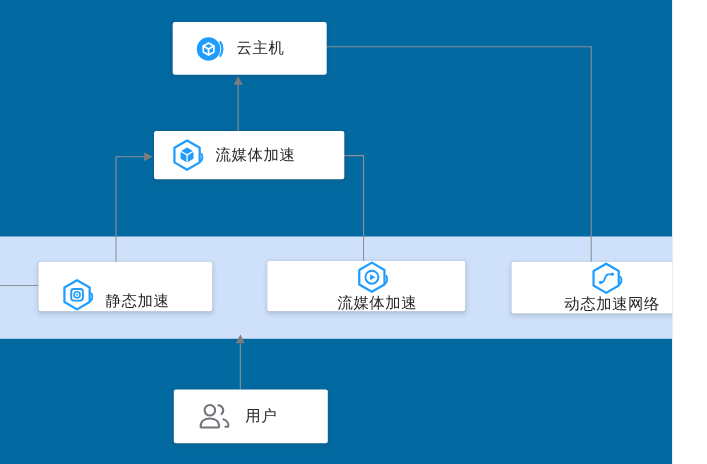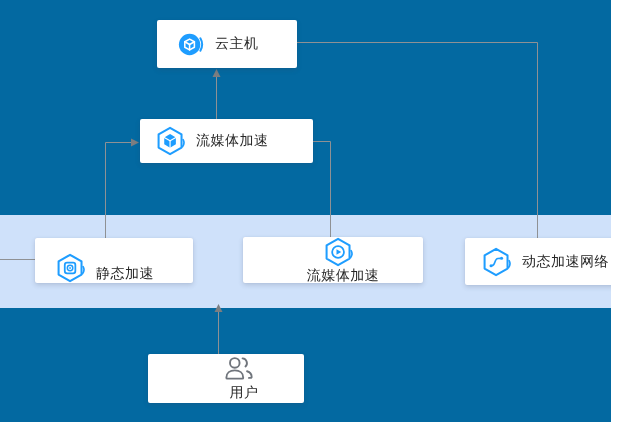--- a/index.html
+++ b/index.html
@@ -96,34 +96,34 @@
       <svg width="31" height="30" viewBox="0 0 35 34">
         <path d="M17 2 L30 9.5 V24.5 L17 32 L4 24.5 V9.5 Z" stroke="#1e9dff" stroke-width="2.3" fill="none" stroke-linejoin="round"></path>
         <path d="M31.8 15.5 c1.5 2.6 1.1 5.6 -0.7 7.9" stroke="#1e9dff" stroke-width="1.9" fill="none" stroke-linecap="round"></path>
         <circle cx="17" cy="17" r="6.7" stroke="#1e9dff" stroke-width="2" fill="none"></circle>
         <polygon points="15.2,13.9 20.6,17 15.2,20.1" fill="#1e9dff"></polygon>
       </svg>
     </span>
     <span class="label">流媒体加速</span>
   </div>
 
-  <div class="node" style="left:465px;top:238px;width:151px;height:47px;padding-left:16px;">
+  <div class="node" style="left:465px;top:238px;width:151px;height:47px;padding-left:16px;flex-direction:column;">
     <span class="icon" style="margin-right:10px;">
       <svg width="31" height="30" viewBox="0 0 35 34">
         <path d="M17 2 L30 9.5 V24.5 L17 32 L4 24.5 V9.5 Z" stroke="#1e9dff" stroke-width="2.3" fill="none" stroke-linejoin="round"></path>
         <path d="M31.8 15.5 c1.5 2.6 1.1 5.6 -0.7 7.9" stroke="#1e9dff" stroke-width="1.9" fill="none" stroke-linecap="round"></path>
         <path d="M12.2 21.2 c4.2 0.3 2.6 -8 6.8 -8.2 l3.3 -0.1" stroke="#1e9dff" stroke-width="1.9" fill="none" stroke-linecap="round"></path>
         <circle cx="11.3" cy="21.3" r="1.7" fill="#1e9dff"></circle>
         <circle cx="23.3" cy="12.8" r="1.7" fill="#1e9dff"></circle>
       </svg>
     </span>
     <span class="label">动态加速网络</span>
   </div>
 
-  <div class="node" style="left:148px;top:354px;width:120px;height:49px;padding-left:36px;flex-direction:column;">
+  <div class="node" style="left:158px;top:354px;width:120px;height:49px;padding-left:20px;">
     <span class="icon" style="margin-right:11px;">
       <svg width="34" height="30" viewBox="0 0 36 32">
         <g stroke="#70757c" stroke-width="2" fill="none" stroke-linecap="round" stroke-linejoin="round">
           <circle cx="13.5" cy="9.5" r="5.1"></circle>
           <path d="M22.5 25.3 c0-5-3.9-7.8-9-7.8 s-9 2.8-9 7.8 a1 1 0 0 0 1 1 h16 a1 1 0 0 0 1-1 z"></path>
           <path d="M21.8 4.7 a5 5 0 0 1 3.1 8.6"></path>
           <path d="M26.6 18.4 c3.1 0.9 4.9 3.1 4.9 6.2 a0.9 0.9 0 0 1-0.9 0.9 h-2"></path>
         </g>
       </svg>
     </span>

